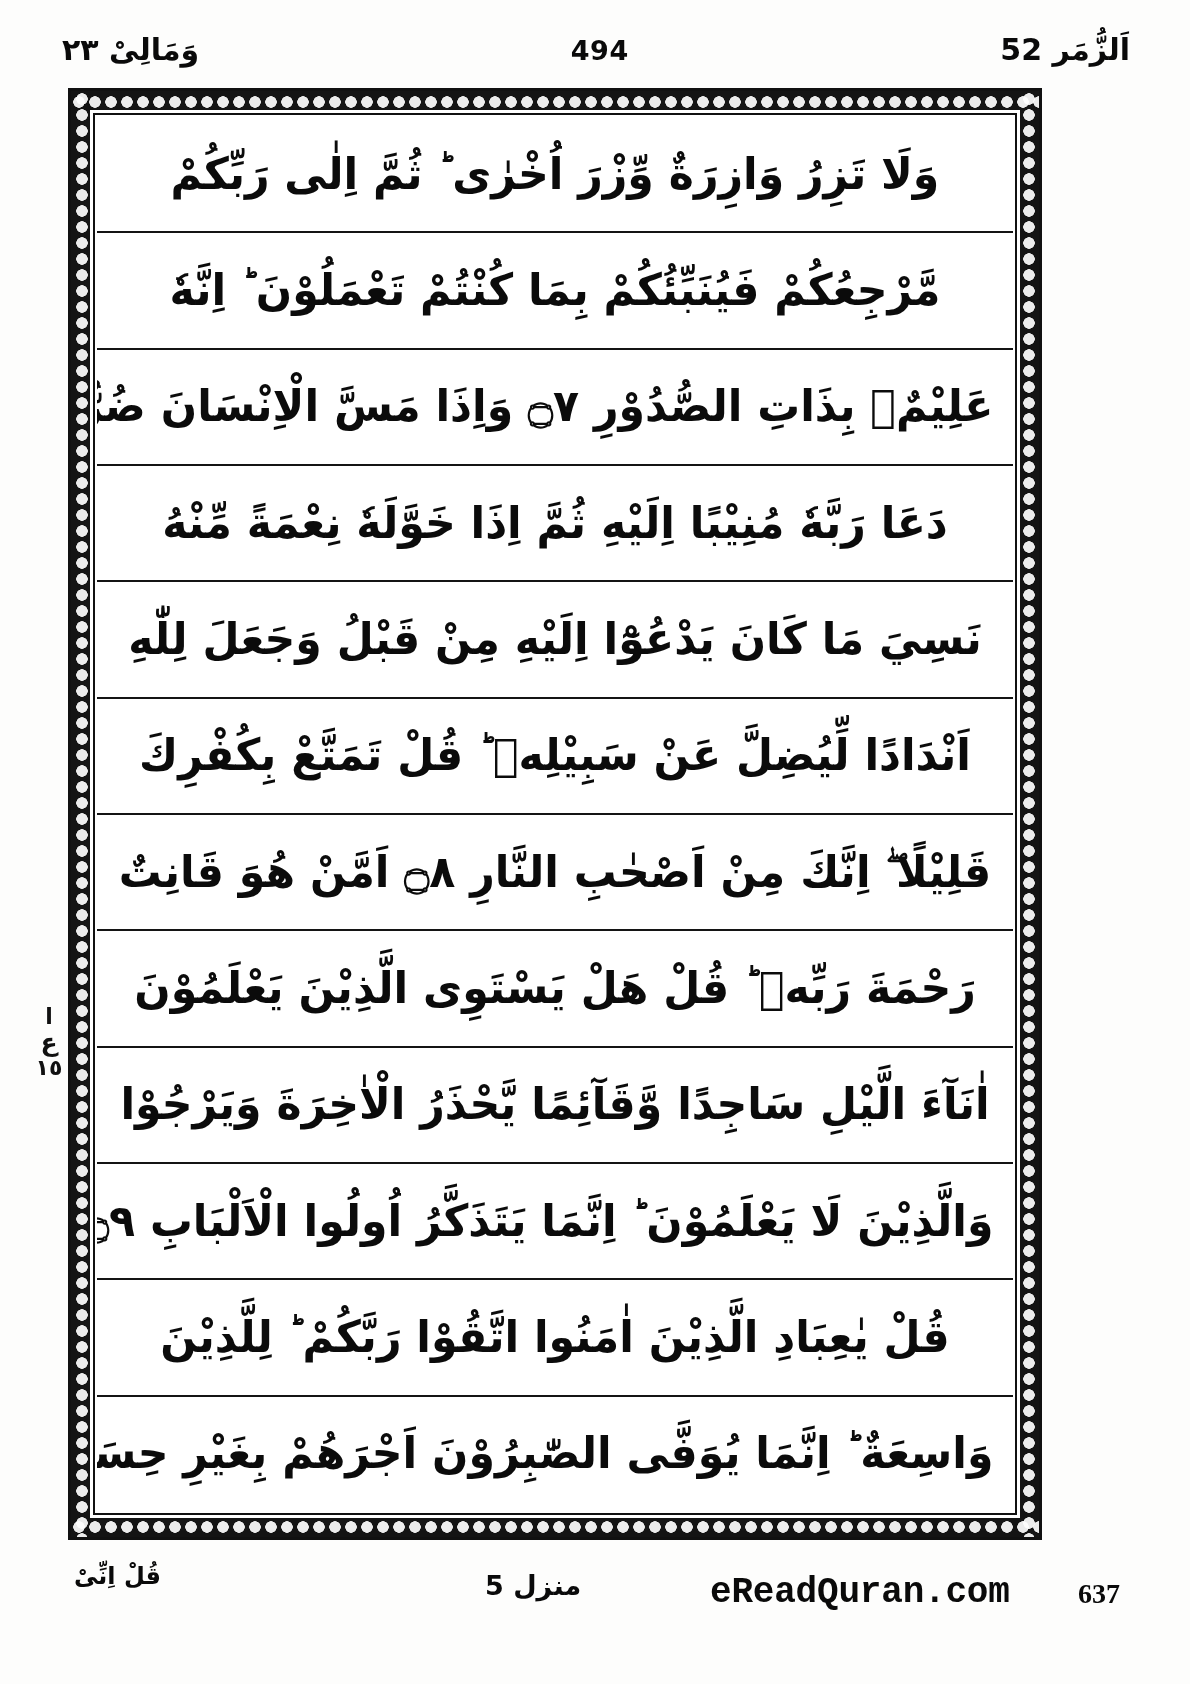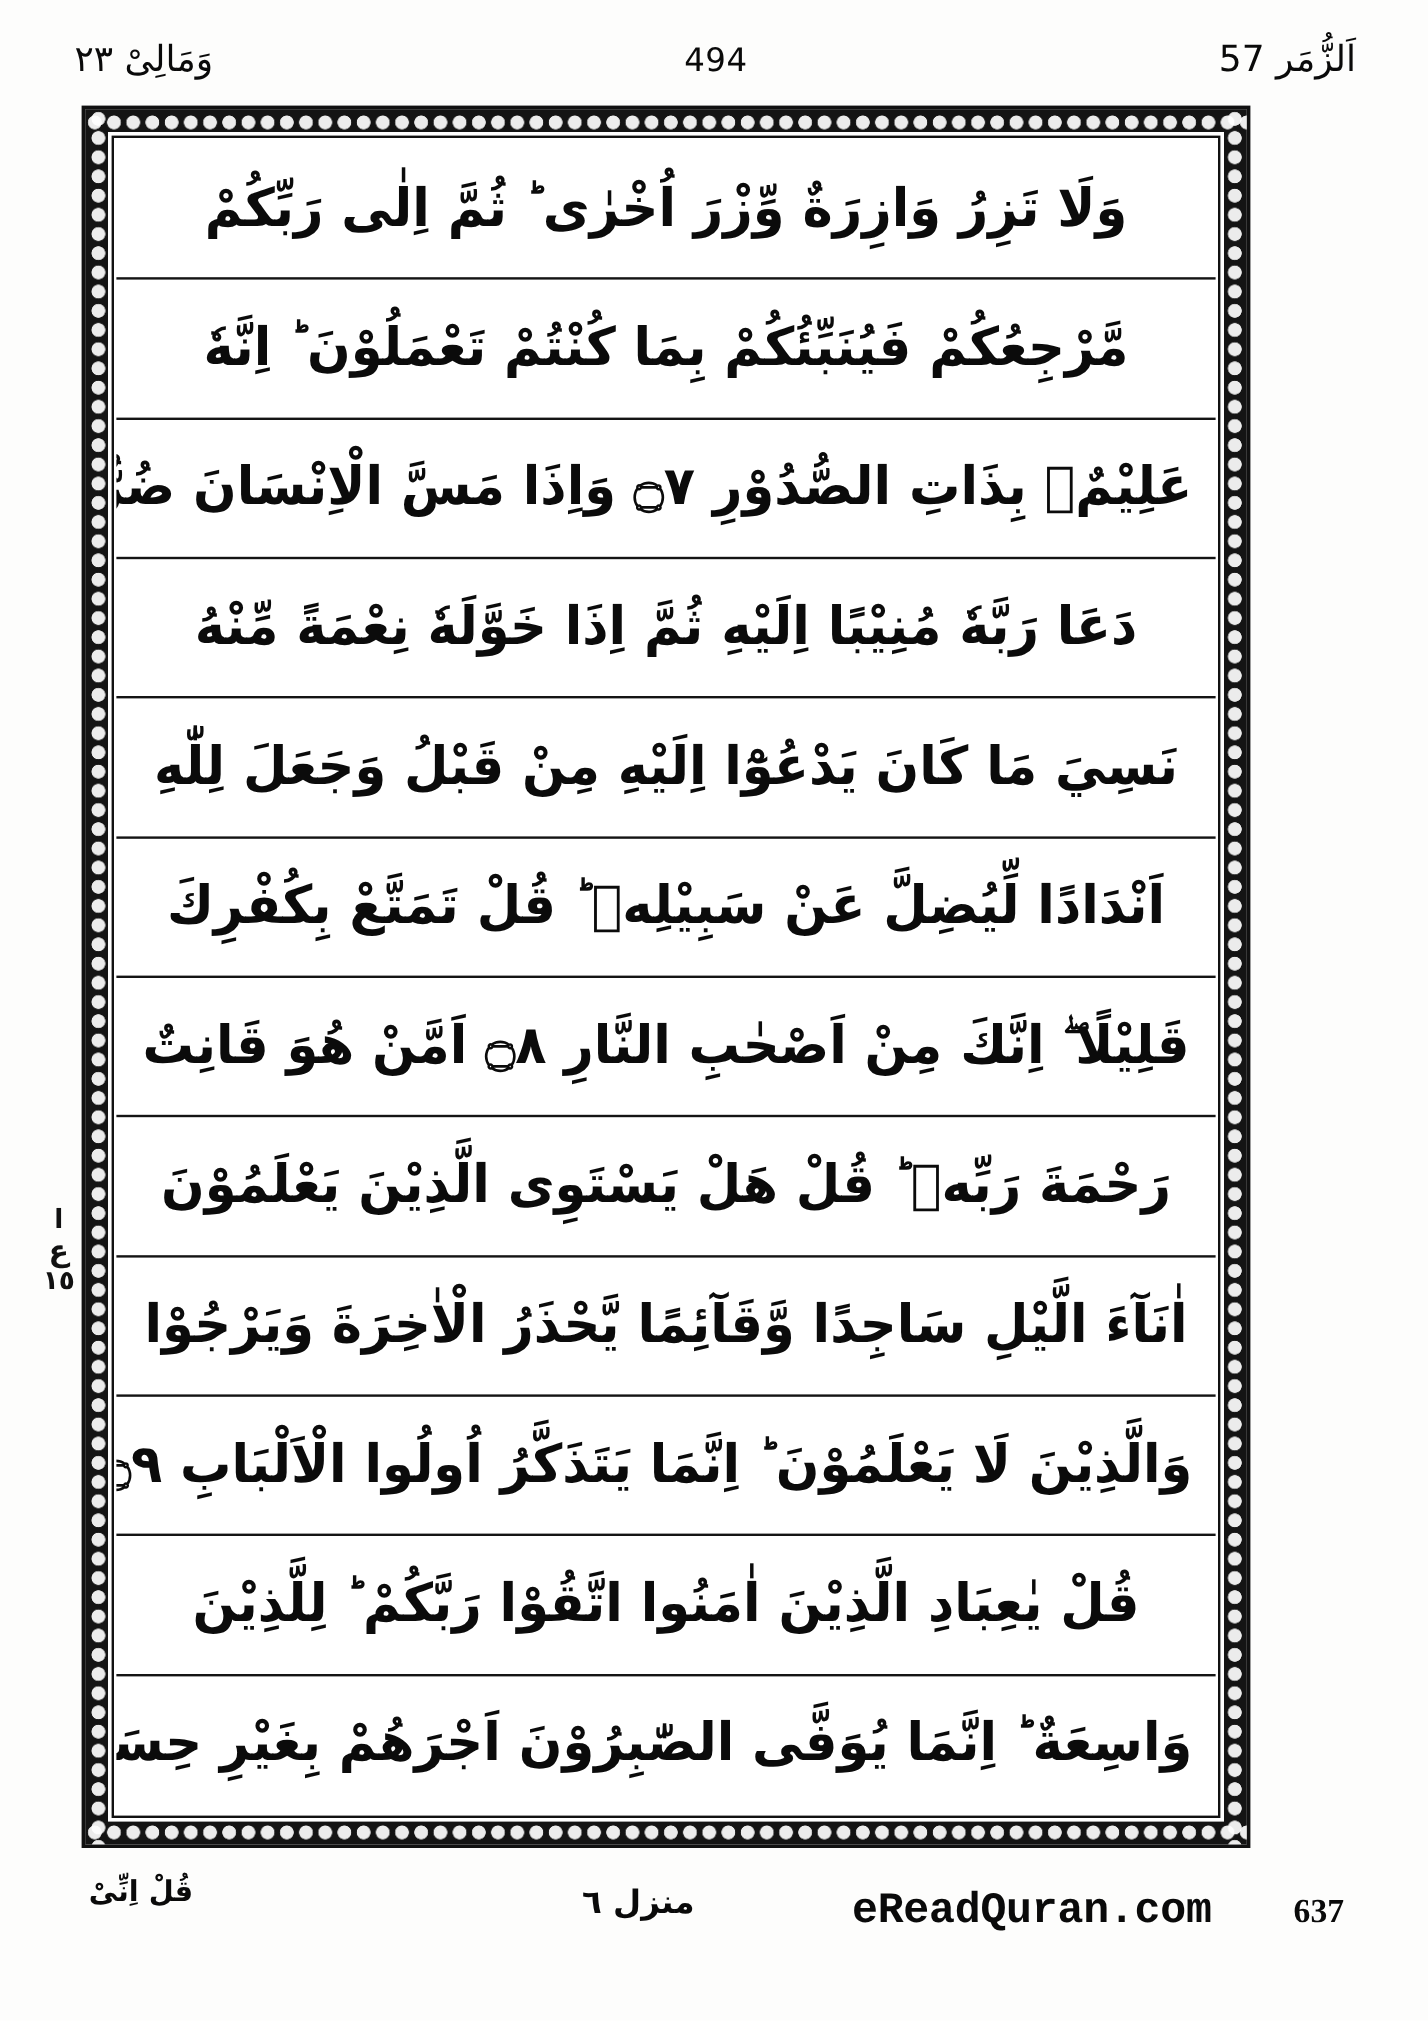--- a/index.html
+++ b/index.html
@@ -29,21 +29,21 @@
     left: 50px;
     right: 50px;
     height: 56px;
     display: flex;
     align-items: center;
     justify-content: space-between;
     direction: rtl;
   }
   .hdr-cell {
     font-size: 30px;
-    font-weight: 400;
+    font-weight: 700;
     line-height: 1;
     white-space: nowrap;
     letter-spacing: 0.5px;
   }
   .hdr-right { direction: rtl; text-align: right; padding-right: 10px; }
   .hdr-center { font-size: 31px; }
   .hdr-left { direction: rtl; text-align: left; padding-left: 12px; }
   .hdr-num { font-size: 27px; }
 
   
@@ -196,21 +196,21 @@
     font-weight: 700;
     font-family: "Liberation Serif", "DejaVu Serif", serif;
   }
 </style>
 </head>
 <body>
 
 <div class="page">
 
   <div class="header">
-    <div class="hdr-cell hdr-right">اَلزُّمَر 57</div>
+    <div class="hdr-cell hdr-right">اَلزُّمَر 52</div>
     <div class="hdr-cell hdr-center hdr-num">494</div>
     <div class="hdr-cell hdr-left">وَمَالِیْ ٢٣</div>
   </div>
 
   <div class="ruku-marker">
     <span>ا</span>
     <span class="ruku-ain">ع</span>
     <span>١٥</span>
   </div>
 
@@ -257,18 +257,18 @@
         <div class="aya-text">قُلْ يٰعِبَادِ الَّذِيْنَ اٰمَنُوا اتَّقُوْا رَبَّكُمْ ؕ لِلَّذِيْنَ</div>
       </div>
       <div class="aya-line">
         <div class="aya-text">وَاسِعَةٌ ؕ اِنَّمَا يُوَفَّى الصّٰبِرُوْنَ اَجْرَهُمْ بِغَيْرِ حِسَابٍ ۝١٠</div>
       </div>
     </div>
   </div>
 
   <div class="footer">
     <div class="ft-catchword">قُلْ اِنِّیْ</div>
-    <div class="ft-manzil">منزل ٦</div>
+    <div class="ft-manzil">منزل 5</div>
     <div class="ft-site">eReadQuran.com</div>
     <div class="ft-page">637</div>
   </div>
 
 </div>
 
 </body></html>

